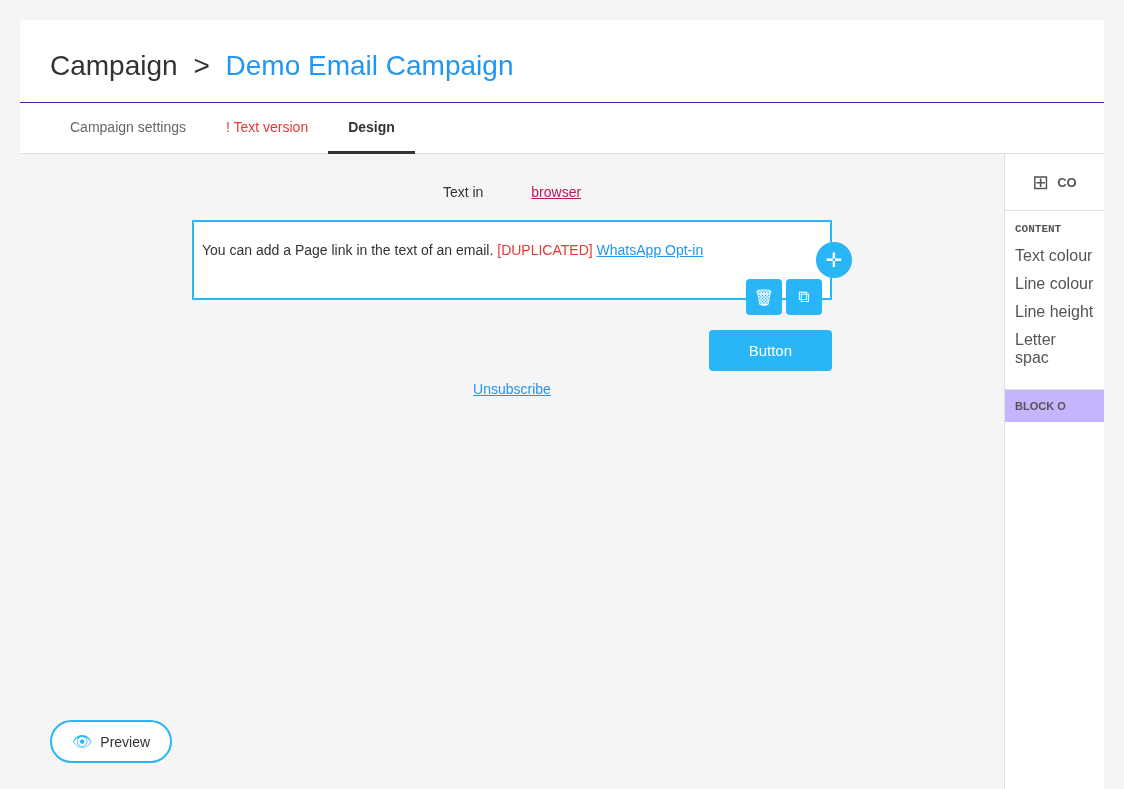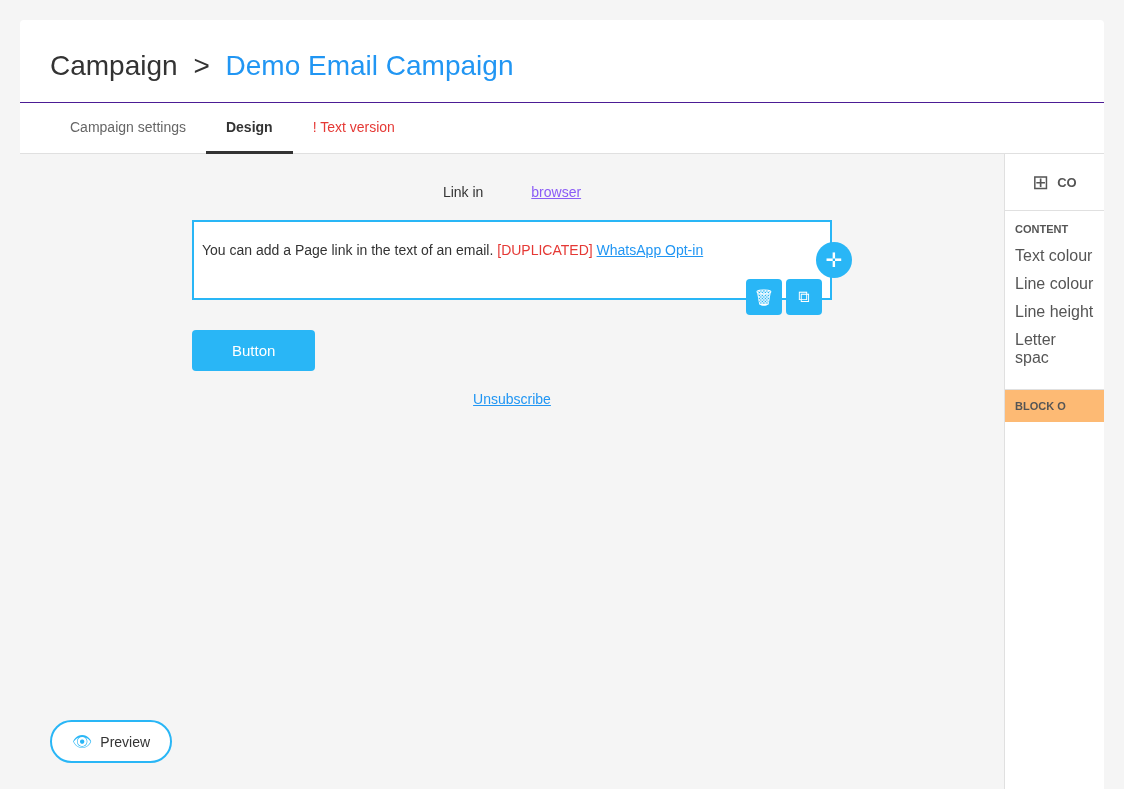--- a/index.html
+++ b/index.html
@@ -86,21 +86,21 @@
       align-items: center;
       position: relative;
     }
 
     .view-in-browser {
       margin-bottom: 20px;
       font-size: 14px;
       color: #333;
     }
     .view-in-browser a {
-      color: #8b5cf6;
+      color: #be185d;
       text-decoration: underline;
       cursor: pointer;
       padding-left: 44px;
     }
 
     
     .email-block-wrapper {
       position: relative;
       width: 640px;
       margin-bottom: 10px;
@@ -162,40 +162,39 @@
       justify-content: center;
       cursor: move;
       color: #fff;
       font-size: 20px;
     }
 
     
     .email-button-container {
       width: 640px;
       display: flex;
-      justify-content: flex-start;
+      justify-content: flex-end;
       margin: 20px 0 10px 0;
     }
     .email-cta-button {
       background: #29b6f6;
       color: #fff;
       border: none;
       padding: 12px 40px;
       font-size: 15px;
       font-weight: 500;
       border-radius: 4px;
       cursor: pointer;
     }
 
     
     .unsubscribe-container {
       width: 640px;
       display: flex;
       justify-content: center;
-      margin-top: 10px;
       align-items: flex-end;
     }
     .unsubscribe-link {
       color: #2196f3;
       text-decoration: underline;
       font-size: 14px;
       cursor: pointer;
     }
 
     
@@ -249,29 +248,30 @@
     .sidebar-section {
       padding: 12px 10px;
       border-bottom: 1px solid #e0e0e0;
     }
     .sidebar-section-title {
       font-size: 11px;
       font-weight: 700;
       color: #555;
       text-transform: uppercase;
       margin-bottom: 12px;
+      font-family: Liberation Mono, monospace;
     }
     .sidebar-property {
       font-size: 16px;
       color: #555;
       margin-bottom: 10px;
     }
 
     .sidebar-block-title {
-      background: #fdba74;
+      background: #c4b5fd;
       padding: 10px;
       font-size: 11px;
       font-weight: 700;
       color: #555;
       text-transform: uppercase;
     }
   </style>
 </head>
 <body>
 
@@ -280,30 +280,30 @@
   <div class="page-header">
     <h1 class="breadcrumb-title">
       <span class="campaign-link">Campaign</span>
       <span class="separator">&gt;</span>
       <span class="campaign-name">Demo Email Campaign</span>
     </h1>
   </div>
 
   <div class="tabs-bar">
     <span class="tab-item">Campaign settings</span>
+    <span class="tab-item warning-tab">! Text version</span>
     <span class="tab-item active">Design</span>
-    <span class="tab-item warning-tab">! Text version</span>
   </div>
 
   <div class="main-content">
 
     <div class="design-area">
 
       <div class="view-in-browser">
-        <span>Link in </span><a>browser</a>
+        <span>Text in </span><a>browser</a>
       </div>
 
       <div class="email-block-wrapper">
         <div class="email-text-block">
           <span>You can add a Page link in the text of an email. </span><span class="duplicated-text">[DUPLICATED]</span> <a class="whatsapp-link">WhatsApp Opt-in</a>
         </div>
 
         <div class="move-handle">
           <span>✛</span>
         </div>

